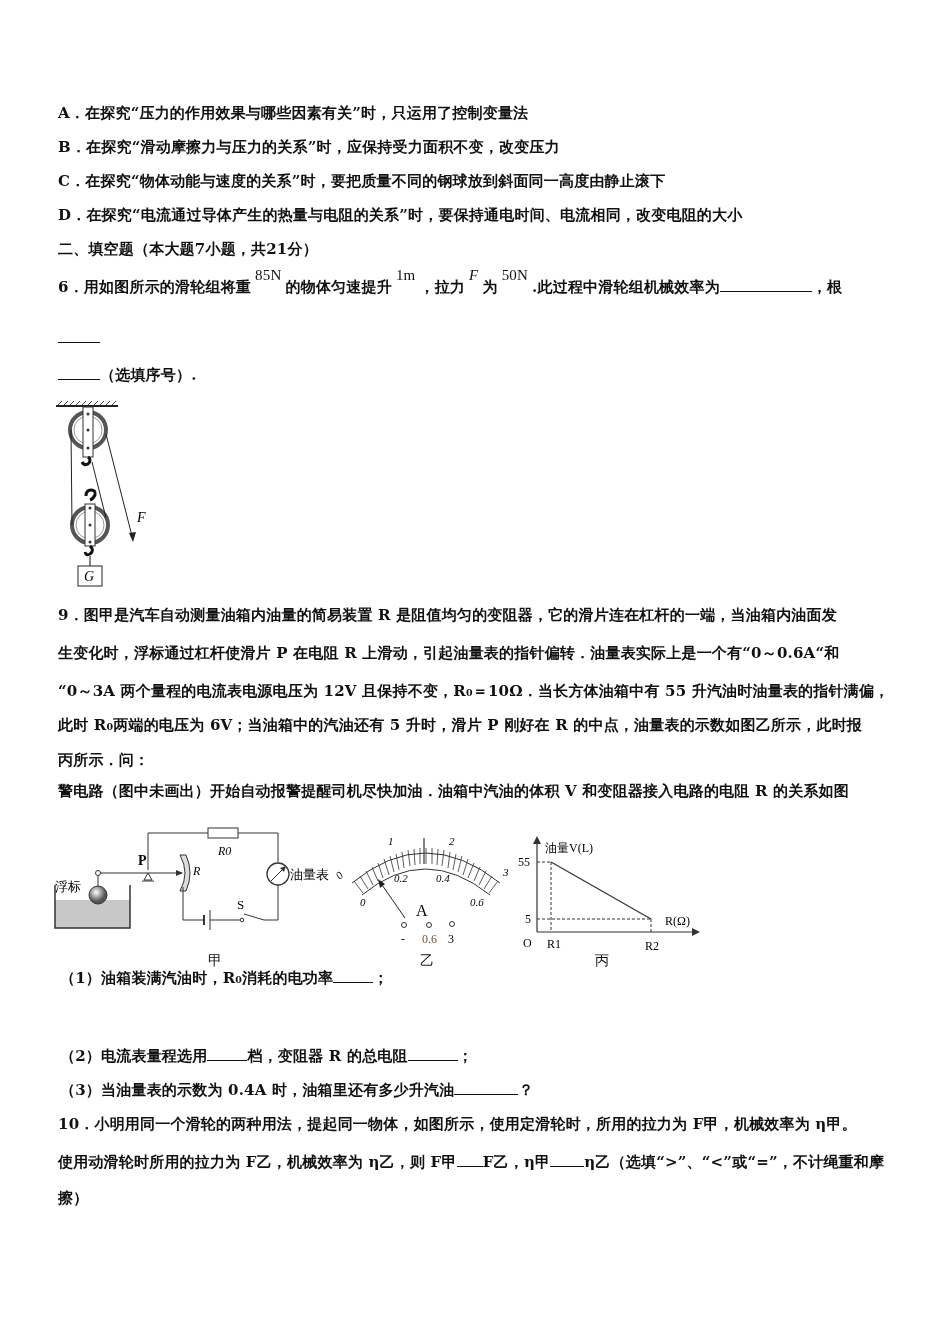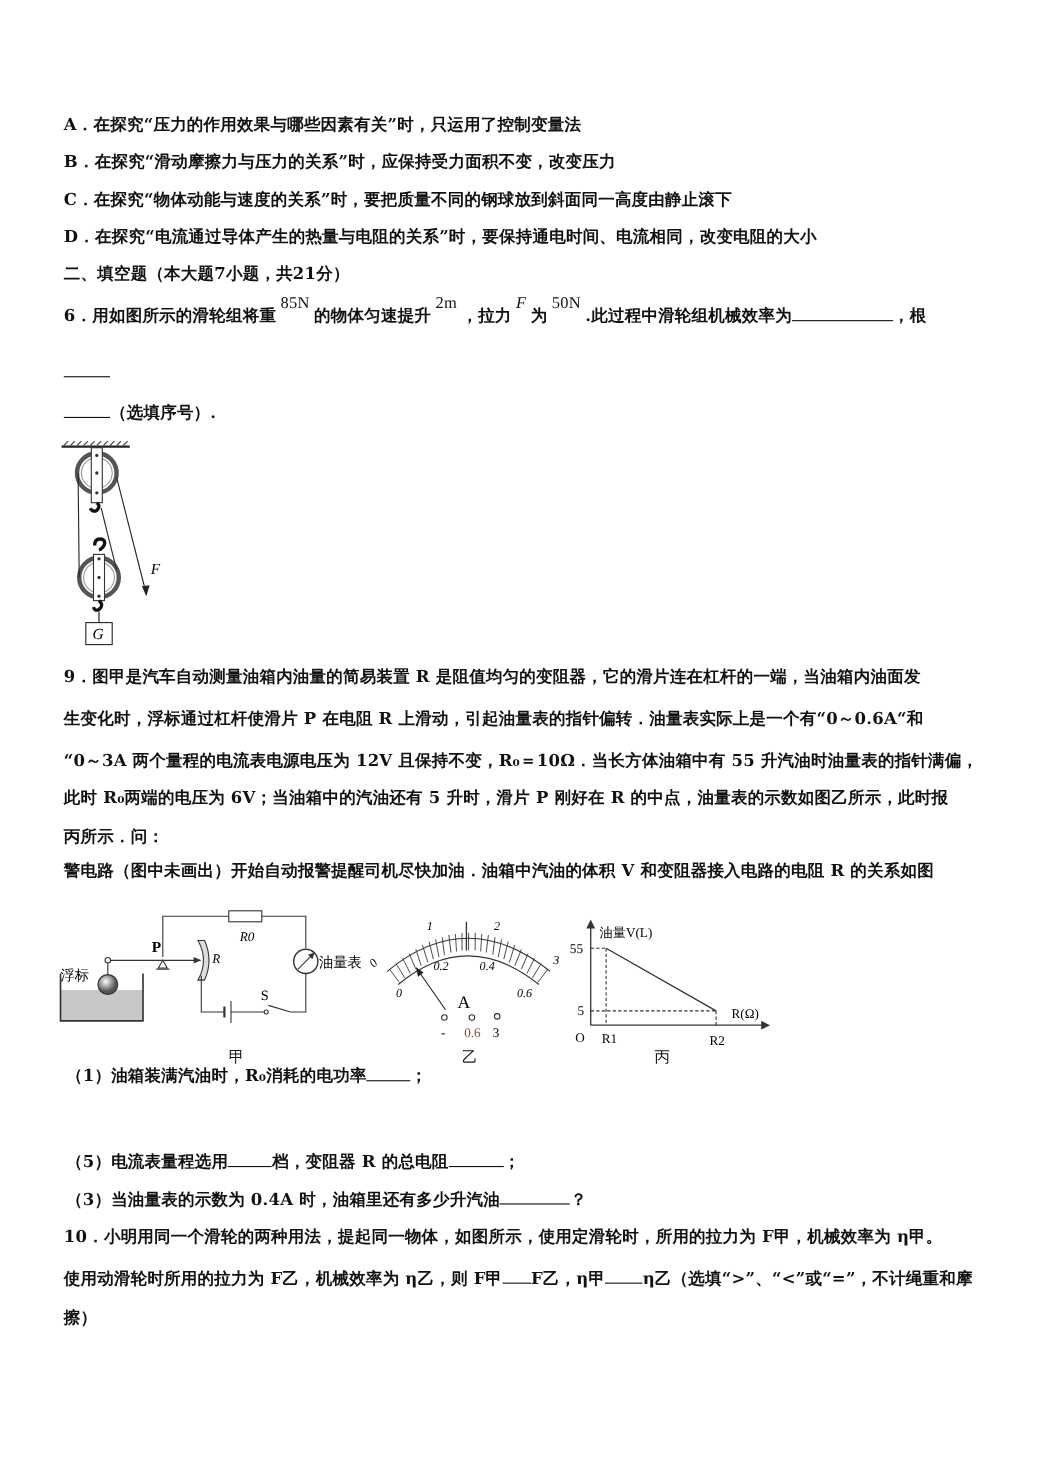--- a/index.html
+++ b/index.html
@@ -23,21 +23,21 @@
 <body>
 
 <div class="line" style="top:103px">A．在探究“压力的作用效果与哪些因素有关”时，只运用了控制变量法</div>
 <div class="line" style="top:137px">B．在探究“滑动摩擦力与压力的关系”时，应保持受力面积不变，改变压力</div>
 <div class="line" style="top:171px">C．在探究“物体动能与速度的关系”时，要把质量不同的钢球放到斜面同一高度由静止滚下</div>
 <div class="line" style="top:205px">D．在探究“电流通过导体产生的热量与电阻的关系”时，要保持通电时间、电流相同，改变电阻的大小</div>
 
 <div class="line" style="top:239px">二、填空题（本大题7小题，共21分）</div>
 
 <div class="line" style="top:277px">
-  <span>6．用如图所示的滑轮组将重</span><span class="sup">85N</span><span>的物体匀速提升</span><span class="sup">2m</span><span>，拉力</span><span class="sup it">F</span><span>为</span><span class="sup">50N</span><span>.此过程中滑轮组机械效率为</span><span class="blank" style="width:92px"></span><span>，根</span>
+  <span>6．用如图所示的滑轮组将重</span><span class="sup">85N</span><span>的物体匀速提升</span><span class="sup">1m</span><span>，拉力</span><span class="sup it">F</span><span>为</span><span class="sup">50N</span><span>.此过程中滑轮组机械效率为</span><span class="blank" style="width:92px"></span><span>，根</span>
 </div>
 <div class="line" style="top:328px">
   <span class="blank" style="width:42px"></span>
 </div>
 <div class="line" style="top:365px">
   <span class="blank" style="width:42px"></span><span>（选填序号）.</span>
 </div>
 
 <svg class="fig" style="left:50px;top:400px" width="110" height="190">
 
@@ -202,21 +202,21 @@
   <text x="8" y="115" font-size="12">O</text>
   <text x="32" y="116" font-size="12">R1</text>
   <text x="130" y="118" font-size="12">R2</text>
 </svg>
 <div class="caption" style="left:595px;top:952px">丙</div>
 
 <div class="line" style="top:968px;left:48px">
   <span>（1）油箱装满汽油时，R₀消耗的电功率</span><span class="blank" style="width:40px"></span><span>；</span>
 </div>
 <div class="line" style="top:1046px;left:48px">
-  <span>（5）电流表量程选用</span><span class="blank" style="width:40px"></span><span>档，变阻器 R 的总电阻</span><span class="blank" style="width:50px"></span><span>；</span>
+  <span>（2）电流表量程选用</span><span class="blank" style="width:40px"></span><span>档，变阻器 R 的总电阻</span><span class="blank" style="width:50px"></span><span>；</span>
 </div>
 <div class="line" style="top:1080px;left:48px">
   <span>（3）当油量表的示数为 0.4A 时，油箱里还有多少升汽油</span><span class="blank" style="width:64px"></span><span>？</span>
 </div>
 
 <div class="line" style="top:1114px">10．小明用同一个滑轮的两种用法，提起同一物体，如图所示，使用定滑轮时，所用的拉力为 F甲，机械效率为 η甲。</div>
 <div class="line" style="top:1152px">
   <span>使用动滑轮时所用的拉力为 F乙，机械效率为 η乙，则 F甲</span><span class="blank" style="width:26px"></span><span>F乙，η甲</span><span class="blank" style="width:34px"></span><span>η乙（选填“&gt;”、“&lt;”或“=”，不计绳重和摩</span>
 </div>
 <div class="line" style="top:1188px">擦）</div>

